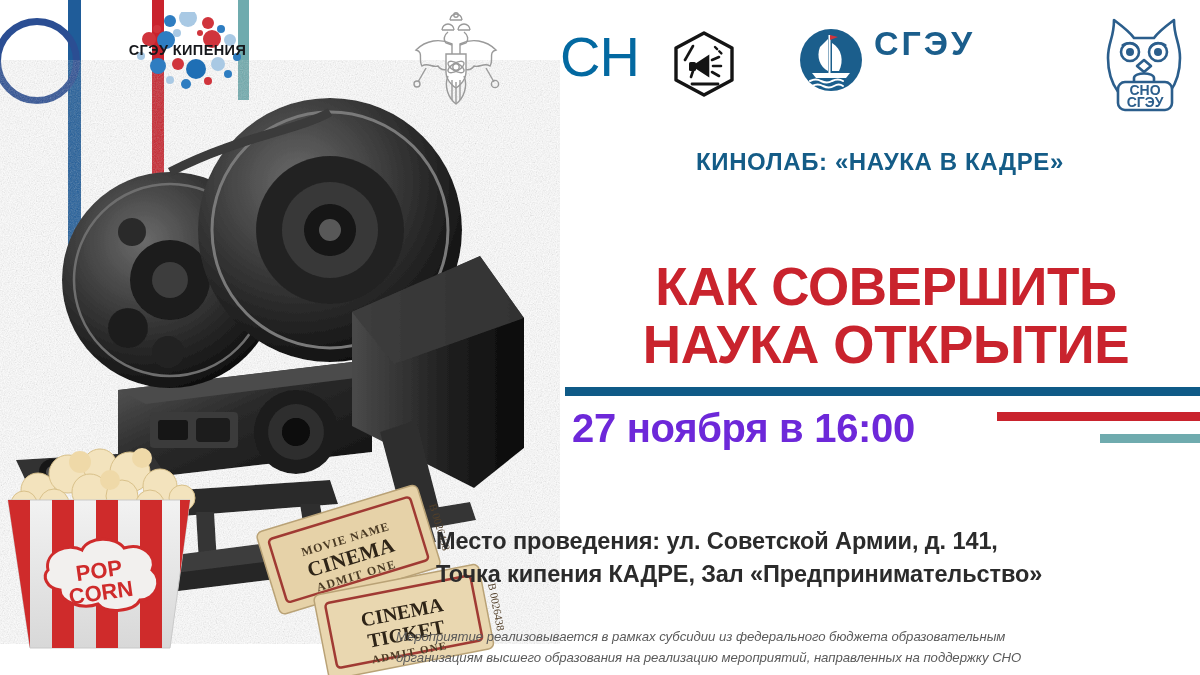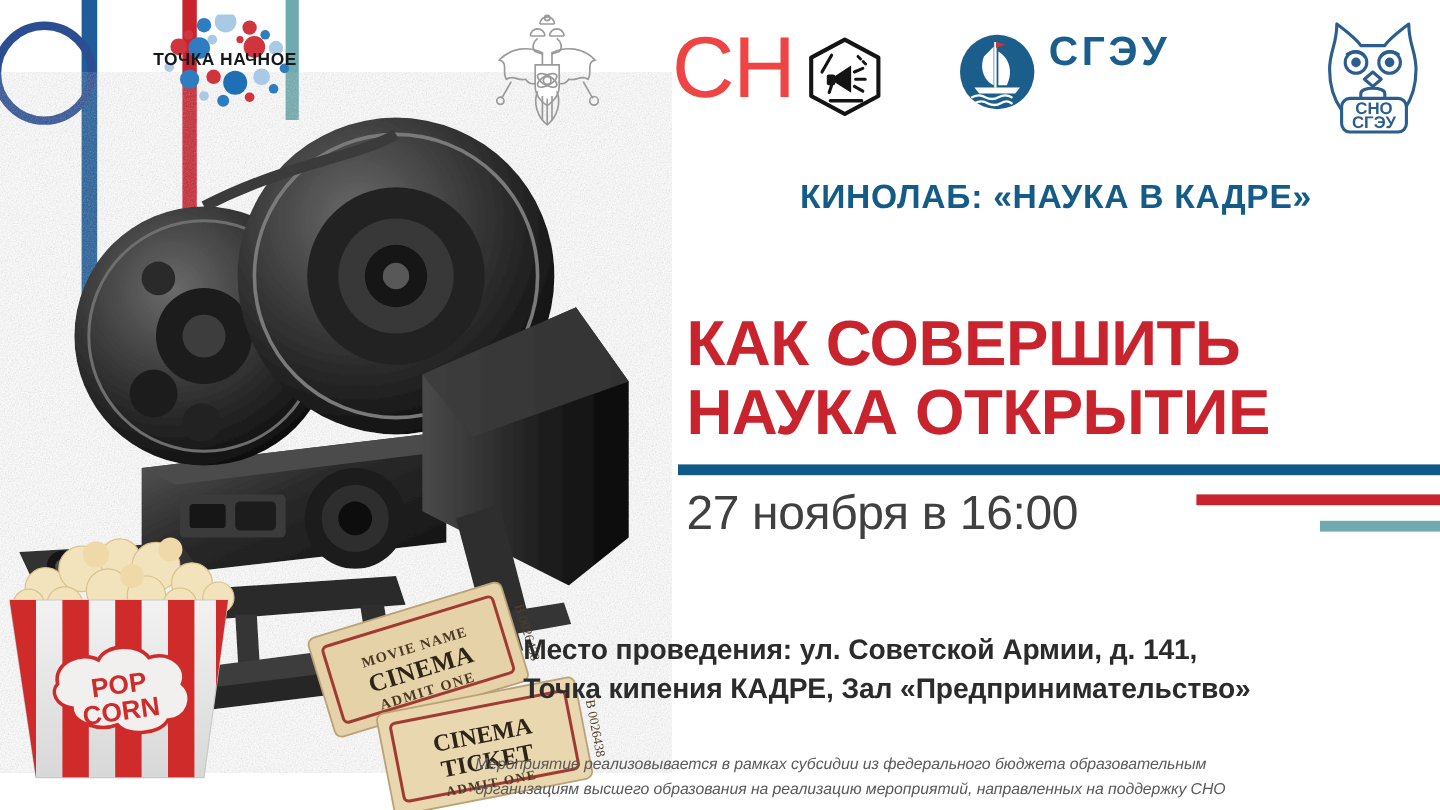--- a/index.html
+++ b/index.html
@@ -63,24 +63,24 @@
   }
 
   
   .emblem-logo { left: 408px; top: 10px; width: 96px; height: 100px; }
 
   
   .sno-logo { left: 560px; top: 24px; width: 180px; height: 72px; }
   .sno-text {
     position: absolute;
     left: 0; top: 2px;
-    font-size: 72px;
+    font-size: 56px;
     font-weight: 300;
     letter-spacing: -1px;
-    color: #ef4444;
+    color: #0369a1;
     line-height: 62px;
     font-family: "Liberation Sans", sans-serif;
   }
   .sno-hex { position: absolute; left: 108px; top: 6px; }
 
   
   .sgeu-logo { left: 798px; top: 25px; width: 235px; height: 72px; }
   .sgeu-mark { position: absolute; left: 0; top: 2px; }
   .sgeu-abbr {
     position: absolute;
@@ -111,51 +111,51 @@
     width: 560px; height: 615px;
     overflow: hidden;
   }
 
   
   .kinolab {
     position: absolute;
     left: 560px; top: 148px;
     width: 640px;
     text-align: center;
-    font-size: 28px;
+    font-size: 24px;
     font-weight: bold;
     letter-spacing: 0.6px;
     color: #145C87;
     white-space: nowrap;
   }
 
   .headline {
     position: absolute;
     left: 572px; top: 258px;
     width: 628px;
     font-size: 53px;
     font-weight: bold;
     line-height: 58px;
     letter-spacing: -0.4px;
     color: #C9232D;
-    text-align: left;
+    text-align: center;
   }
 
   .bar { position: absolute; }
   .bar-blue  { left: 565px;  top: 387px; width: 635px; height: 9px;  background: #0F5A87; }
   .bar-red   { left: 997px;  top: 412px; width: 203px; height: 9px;  background: #C9232D; }
   .bar-teal  { left: 1100px; top: 434px; width: 100px; height: 9px;  background: #6FABAE; }
 
   .date {
     position: absolute;
     left: 572px; top: 406px;
     font-size: 40px;
-    font-weight: normal;
+    font-weight: bold;
     letter-spacing: -0.3px;
-    color: #404040;
+    color: #6d28d9;
     white-space: nowrap;
   }
 
   .venue {
     position: absolute;
     left: 436px; top: 525px;
     width: 760px;
     font-size: 23.5px;
     font-weight: bold;
     line-height: 33px;
@@ -352,21 +352,21 @@
           <circle cx="58" cy="54" r="8" fill="#2E7DC1"></circle>
           <circle cx="78" cy="52" r="6" fill="#D0343C"></circle>
           <circle cx="96" cy="57" r="10" fill="#1F6FB5"></circle>
           <circle cx="118" cy="52" r="7" fill="#A9C9E4"></circle>
           <circle cx="70" cy="68" r="4" fill="#A9C9E4"></circle>
           <circle cx="86" cy="72" r="5" fill="#2E7DC1"></circle>
           <circle cx="108" cy="69" r="4" fill="#D0343C"></circle>
           <circle cx="128" cy="62" r="4" fill="#2E7DC1"></circle>
         </g>
       </svg>
-      <div class="tk-word">ТОЧКА НАЧНОЕ</div>
+      <div class="tk-word">СГЭУ КИПЕНИЯ</div>
     </div>
 
     <div class="logo emblem-logo">
       <svg viewBox="0 0 96 100">
         <g fill="none" stroke="#9a9a9a" stroke-width="1.4">
 
           <path d="M34,20 a6,6 0 0 1 12,0"></path>
             <path d="M50,20 a6,6 0 0 1 12,0"></path>
           <path d="M42,10 a6,6 0 0 1 12,0"></path>
           <circle cx="48" cy="5" r="2.2"></circle>

